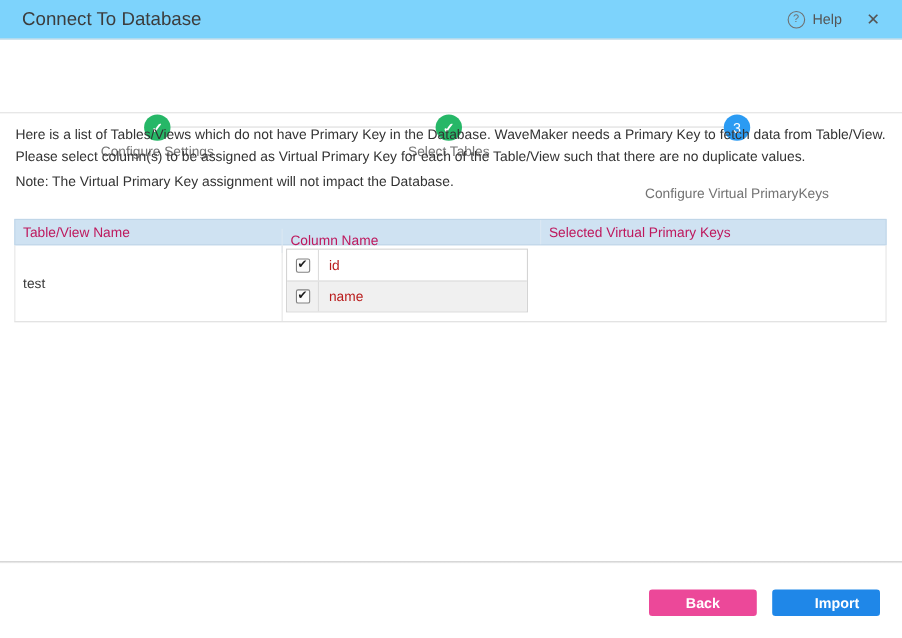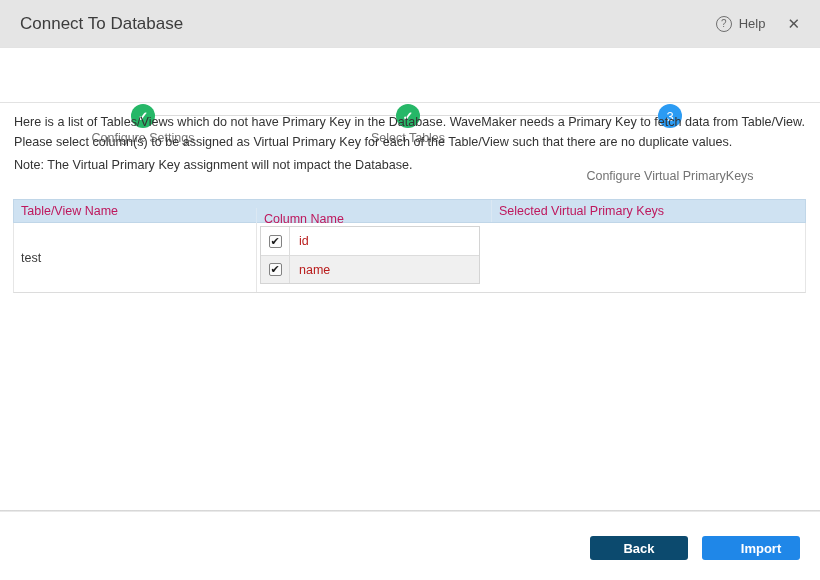--- a/index.html
+++ b/index.html
@@ -4,22 +4,22 @@
 <style>
   * { margin:0; padding:0; box-sizing:border-box; }
   html,body { width:820px; height:580px; }
   body {
     position:relative; overflow:hidden; background:#ffffff;
     font-family:"Liberation Sans", sans-serif; color:#333;
   }
 
   
   .dlg-header {
-    position:absolute; top:0; left:0; width:820px; height:48px;
-    background:#e5e5e5; border-bottom:1px solid #e3e3e3;
+    position:absolute; top:0; left:0; width:820px; height:36px;
+    background:#7dd3fc; border-bottom:1px solid #e3e3e3;
     display:flex; align-items:center; padding:0 20px;gap:23px;
   }
   .dlg-title { font-size:17px; color:#3c3c3c; }
   .header-right { margin-left:auto; display:flex; align-items:center; }
   .help-icon {
     width:16px; height:16px; border:1.4px solid #6f6f6f; border-radius:50%;
     display:flex; align-items:center; justify-content:center;
     font-size:10px; color:#6f6f6f; cursor:pointer;
   }
   .help-label { font-size:13px; color:#555; margin-left:7px; cursor:pointer; }
@@ -90,21 +90,21 @@
   .footer-sep {
     position:absolute; top:510px; left:0; width:820px; height:2px;
     background:linear-gradient(#cfcfcf, #f2f2f2);
   }
   .btn {
     position:absolute; top:536px; width:98px; height:24px;
     border:none; border-radius:3px; color:#fff; font-size:13px; font-weight:bold;
     font-family:"Liberation Sans", sans-serif; cursor:pointer;
     display:flex; align-items:center; justify-content:center;
   }
-  .btn-back { left:590px; background:#0c4a6e; }
+  .btn-back { left:590px; background:#ec4899; }
   .btn-import { left:702px; background:#1f87e8;padding-left:20px; }
 </style>
 </head>
 <body>
 
 <div class="dlg-header">
   <div class="dlg-title">Connect To Database</div>
   <div class="header-right">
     <div class="help-icon">?</div>
     <div class="help-label">Help</div>

